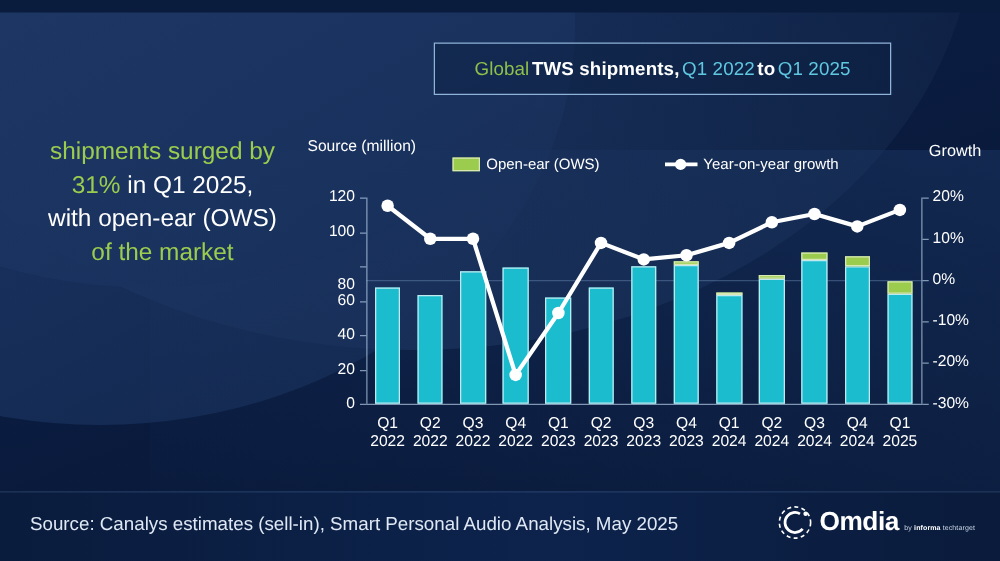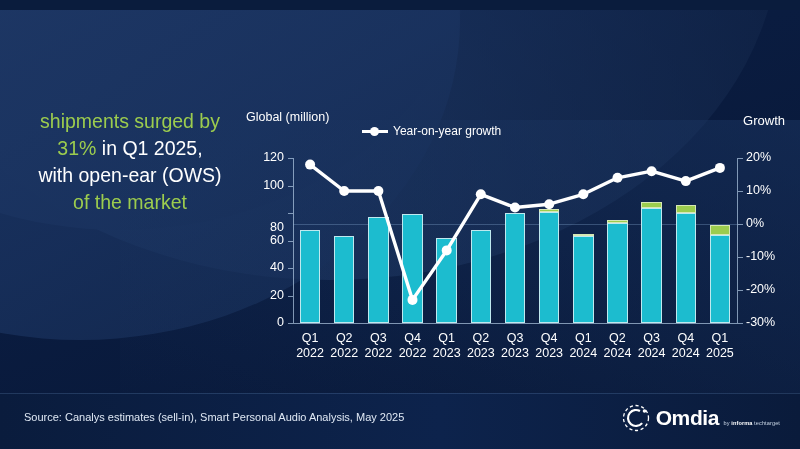--- a/index.html
+++ b/index.html
@@ -110,21 +110,21 @@
   #linesvg { position: absolute; left: 0; top: 0; width: 444px; height: 165px; overflow: visible; }
 
   .xlab {
     position: absolute; color:#fff; font-size: 12.5px; text-align: center;
     line-height: 15px; white-space: nowrap;
   }
 
   
   #source {
     position: absolute; left: 24px; top: 411px;
-    color: #dfe8f4; font-size: 11px;
+    color: #dfe8f4; font-size: 15px;
   }
   #logos { position: absolute; right: 20px; top: 398px; height: 40px; display: flex; align-items: center; gap: 22px; }
   .omdia { display: flex; align-items: center; gap: 6px; }
   .omdia-mark { width: 28px; height: 28px; position: relative; }
   .omdia-txt { color: #fff; font-size: 21px; font-weight: bold; letter-spacing: -.4px; line-height: 20px; }
   .omdia-sub { color: #c9d6e6; font-size: 5.6px; letter-spacing: .1px; margin-top:1px;}
   .omdia-sub b { color:#fff; }
   .canalys { display: flex; align-items: center; gap: 7px; }
   .canalys-txt { color:#fff; font-size: 22px; letter-spacing: -.3px; }
 </style>
@@ -133,33 +133,44 @@
 
 <div id="slide">
 
   <div class="swoosh sw3"></div>
   <div class="swoosh sw1"></div>
   <div class="swoosh sw2"></div>
   <div class="sw4" style="position:absolute"></div>
   <div class="topstrip"></div>
   <div class="bottombar"></div>
 
+  <div id="title-box">
+    <span class="t-green">Global</span>
+      <span class="t-white"> TWS shipments, </span>
+      <span class="t-blue">Q1 2022</span>
+      <span class="t-white"> to </span>
+      <span class="t-blue">Q1 2025</span>
+  </div>
 
   <div id="headline">
     <div><span class="g">shipments surged by</span></div>
     <div><span class="g">31%</span><span class="w"> in Q1 2025,</span></div>
     <div><span class="w">with open-ear (OWS)</span></div>
     <div><span class="g">of the market</span></div>
   </div>
 
   <div id="chart">
-    <div id="units-label">Global (million)</div>
+    <div id="units-label">Source (million)</div>
     <div id="growth-label">Growth</div>
 
     <div id="legend">
+      <div class="leg-item">
+        <span class="leg-swatch"></span>
+        <span>Open-ear (OWS)</span>
+      </div>
       <div class="leg-item">
         <span class="leg-line">
             <i></i>
             <b></b>
           </span>
         <span>Year-on-year growth</span>
       </div>
     </div>
 
     <div class="axisline-l"></div>

